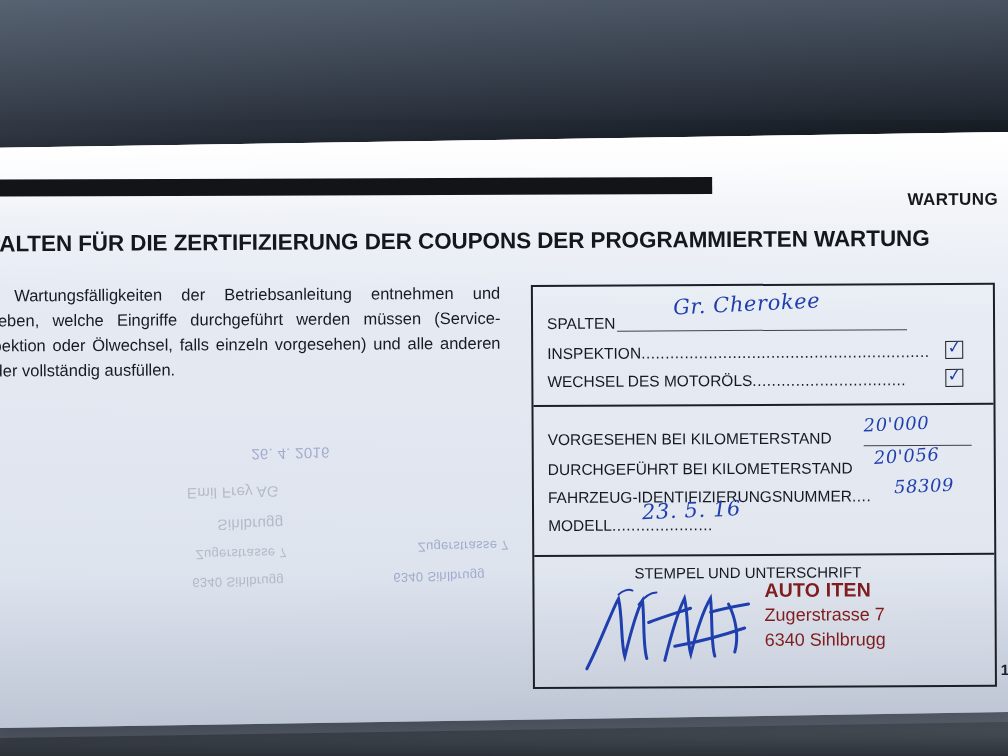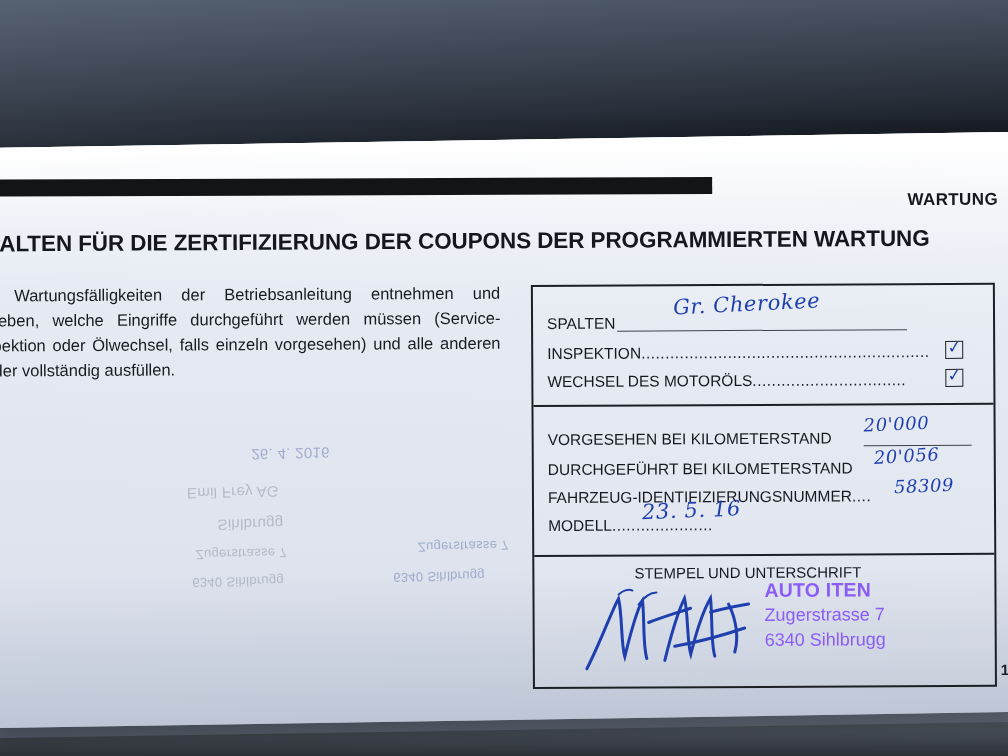--- a/index.html
+++ b/index.html
@@ -186,21 +186,21 @@
     left: 100px;
     top: 278px;
     font-size: 15px;
     color: #161a20;
     white-space: nowrap;
   }
   .stamp {
     position: absolute;
     left: 230px;
     top: 292px;
-    color: #8b5cf6;
+    color: #7f1d1d;
     line-height: 25px;
     white-space: nowrap;
   }
   .stamp .name { font-size: 19.5px; font-weight: bold; letter-spacing: 0.2px; }
   .stamp .addr { font-size: 18px; }
 
   .signature {
     position: absolute;
     left: 44px;
     top: 300px;

